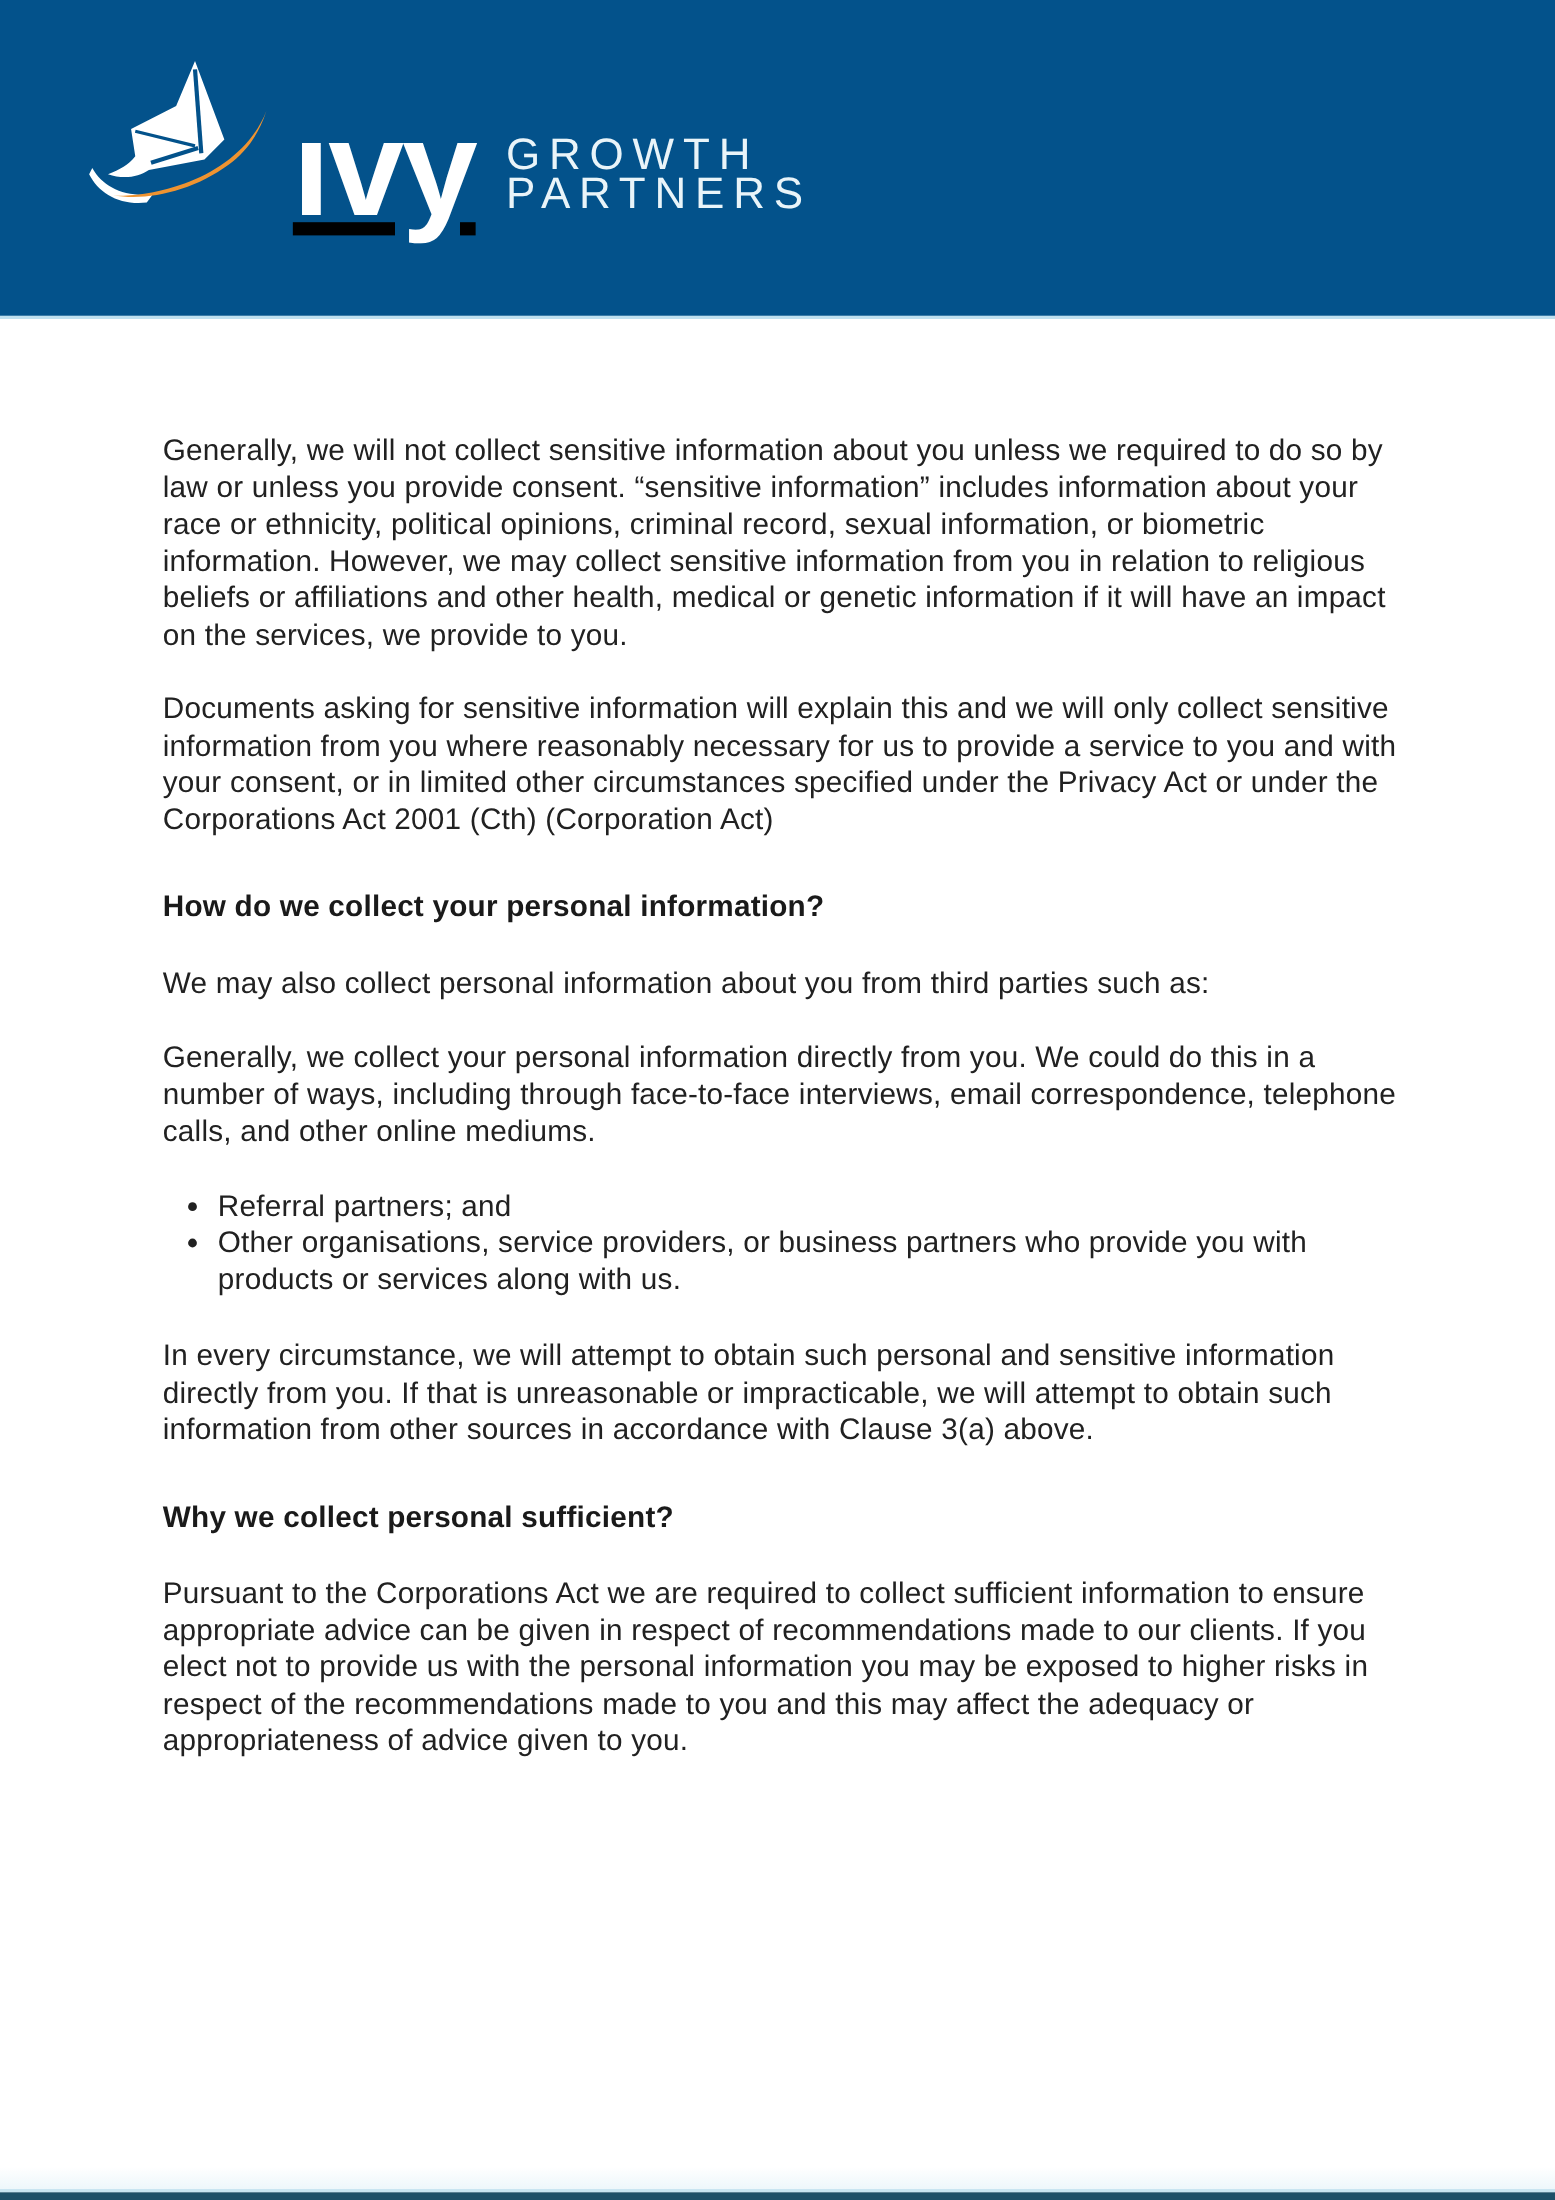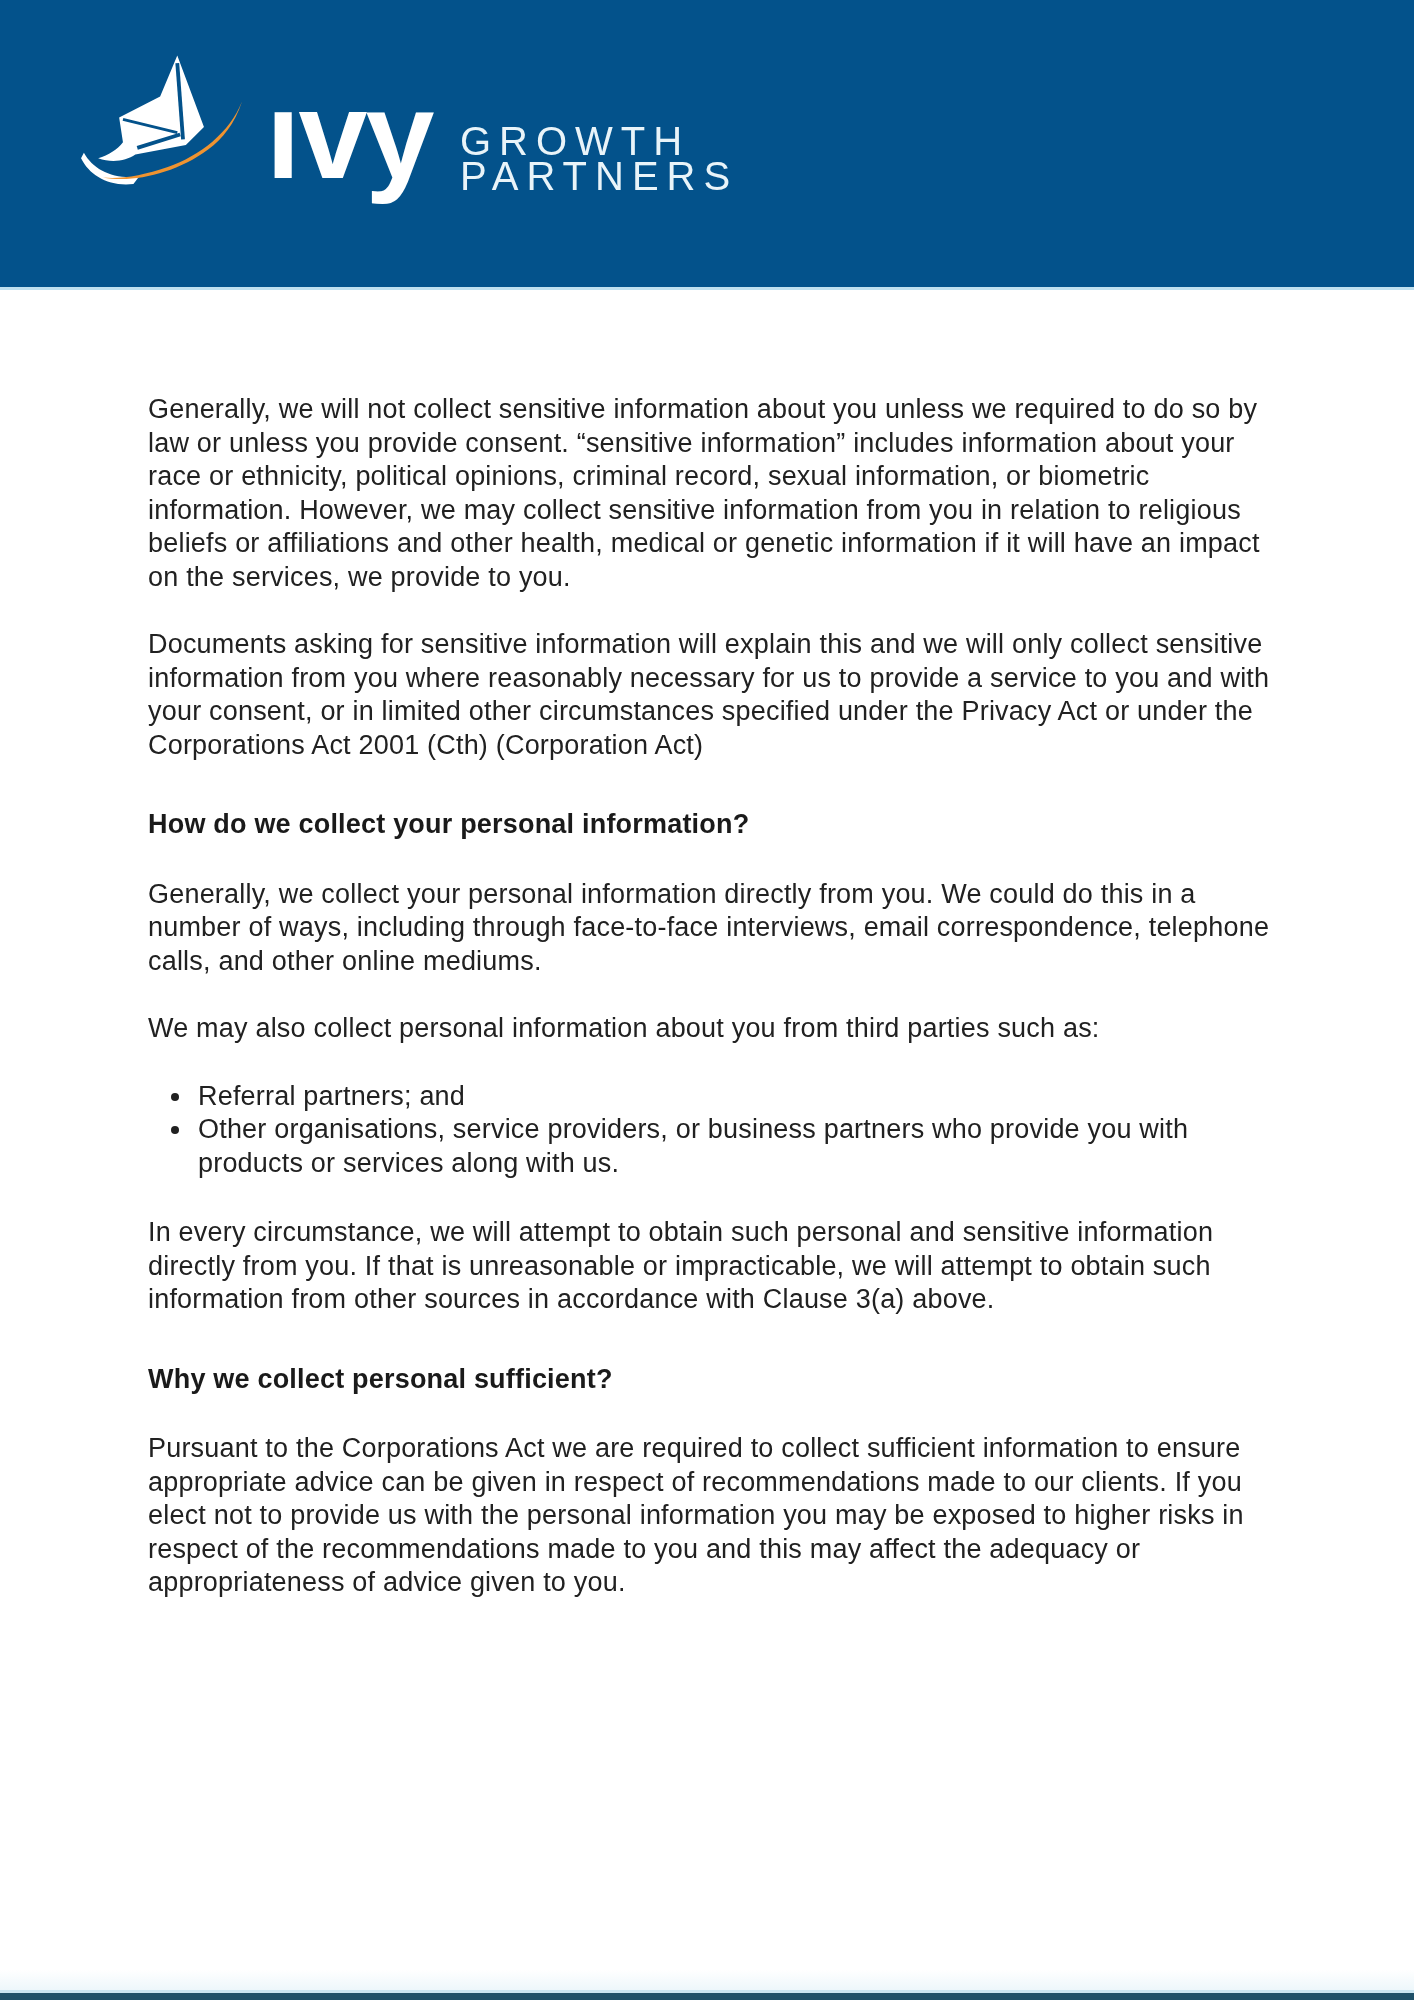--- a/index.html
+++ b/index.html
@@ -10,22 +10,23 @@
     font-family:"Liberation Sans", sans-serif;
   }
 
   
   .header {
     position:absolute; top:0; left:0; width:100%; height:290px;
     background:#03528B; border-bottom:3px solid #BFE0EF;
   }
   .logo-icon { position:absolute; left:78px; top:44px; }
   .brand-clip {
-    position:absolute; left:266px; top:112px; height:94px; width:200px;
+    position:absolute; left:266px; top:130px; height:94px; width:200px;
     overflow:hidden;
+    text-decoration:underline;
   }
   .brand-clip span {
     display:block; margin-top:-39px;
     font-size:124px; line-height:1; font-weight:bold; letter-spacing:-2px;
     color:#ffffff;
   }
   .tagline {
     position:absolute; left:460px; top:124px;
     color:#E9F4F9; font-size:40px; line-height:35px; letter-spacing:8px;
     font-weight:400;
@@ -89,22 +90,22 @@
     </div>
 
   </div>
 
   <div class="content">
     <p>Generally, we will not collect sensitive information about you unless we required to do so by law or unless you provide consent. “sensitive information” includes information about your race or ethnicity, political opinions, criminal record, sexual information, or biometric information. However, we may collect sensitive information from you in relation to religious beliefs or affiliations and other health, medical or genetic information if it will have an impact on the services, we provide to you.</p>
     <p>Documents asking for sensitive information will explain this and we will only collect sensitive information from you where reasonably necessary for us to provide a service to you and with your consent, or in limited other circumstances specified under the Privacy Act or under the Corporations Act 2001 (Cth) (Corporation Act)</p>
 
     <h2>How do we collect your personal information?</h2>
 
+    <p>We may also collect personal information about you from third parties such as:</p>
     <p>Generally, we collect your personal information directly from you. We could do this in a number of ways, including through face-to-face interviews, email correspondence, telephone calls, and other online mediums.</p>
-    <p>We may also collect personal information about you from third parties such as:</p>
 
     <ul>
       <li>Referral partners; and</li>
       <li>Other organisations, service providers, or business partners who provide you with products or services along with us.</li>
     </ul>
 
     <p>In every circumstance, we will attempt to obtain such personal and sensitive information directly from you. If that is unreasonable or impracticable, we will attempt to obtain such information from other sources in accordance with Clause 3(a) above.</p>
 
     <h2>Why we collect personal sufficient?</h2>
 

